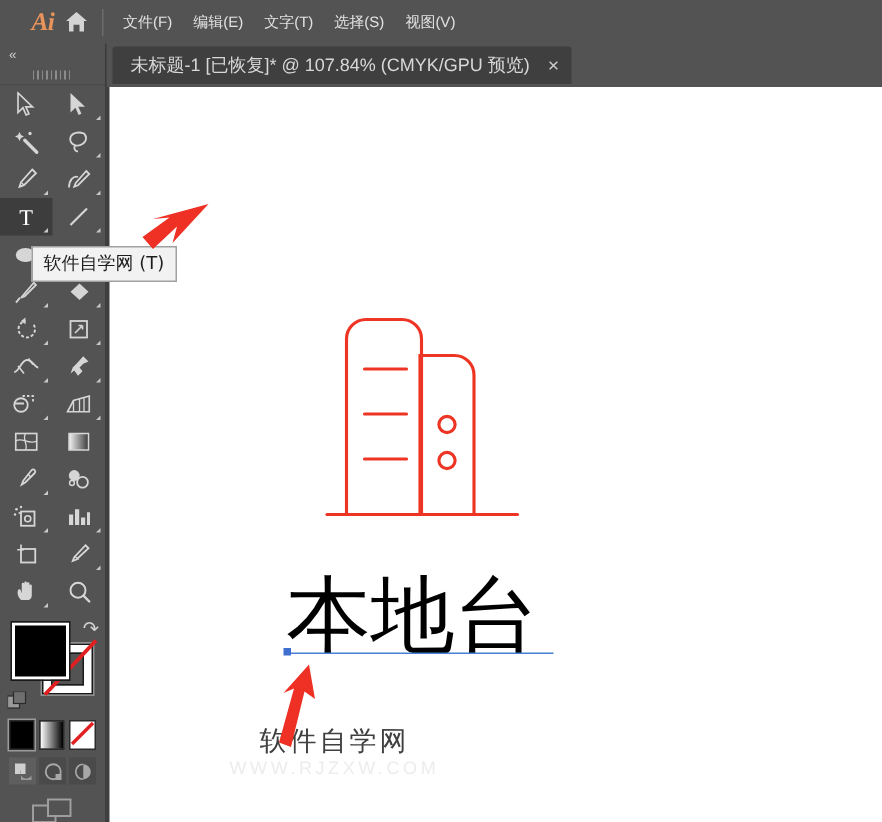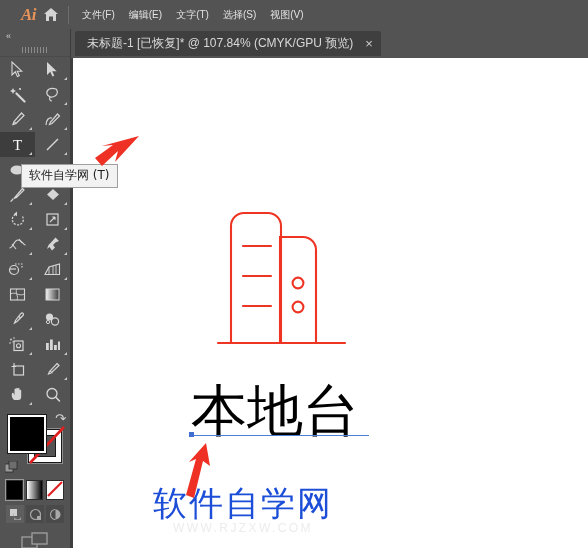--- a/index.html
+++ b/index.html
@@ -259,22 +259,22 @@
 
   
   #watermark {
     position: absolute;
     left: 80px; top: 428px;
     text-align: center;
     pointer-events: none;
     user-select: none;
   }
   #wm-main {
-    font-size: 34px;
-    color: #1d4ed8;
+    font-size: 18px;
+    color: #404040;
     letter-spacing: 2px;
     font-family: "DejaVu Sans", "Liberation Sans", sans-serif;
     line-height: 1;
   }
   #wm-sub {
     font-size: 12px;
     color: #ececec;
     letter-spacing: 2.4px;
     margin-top: 1px;
   }

